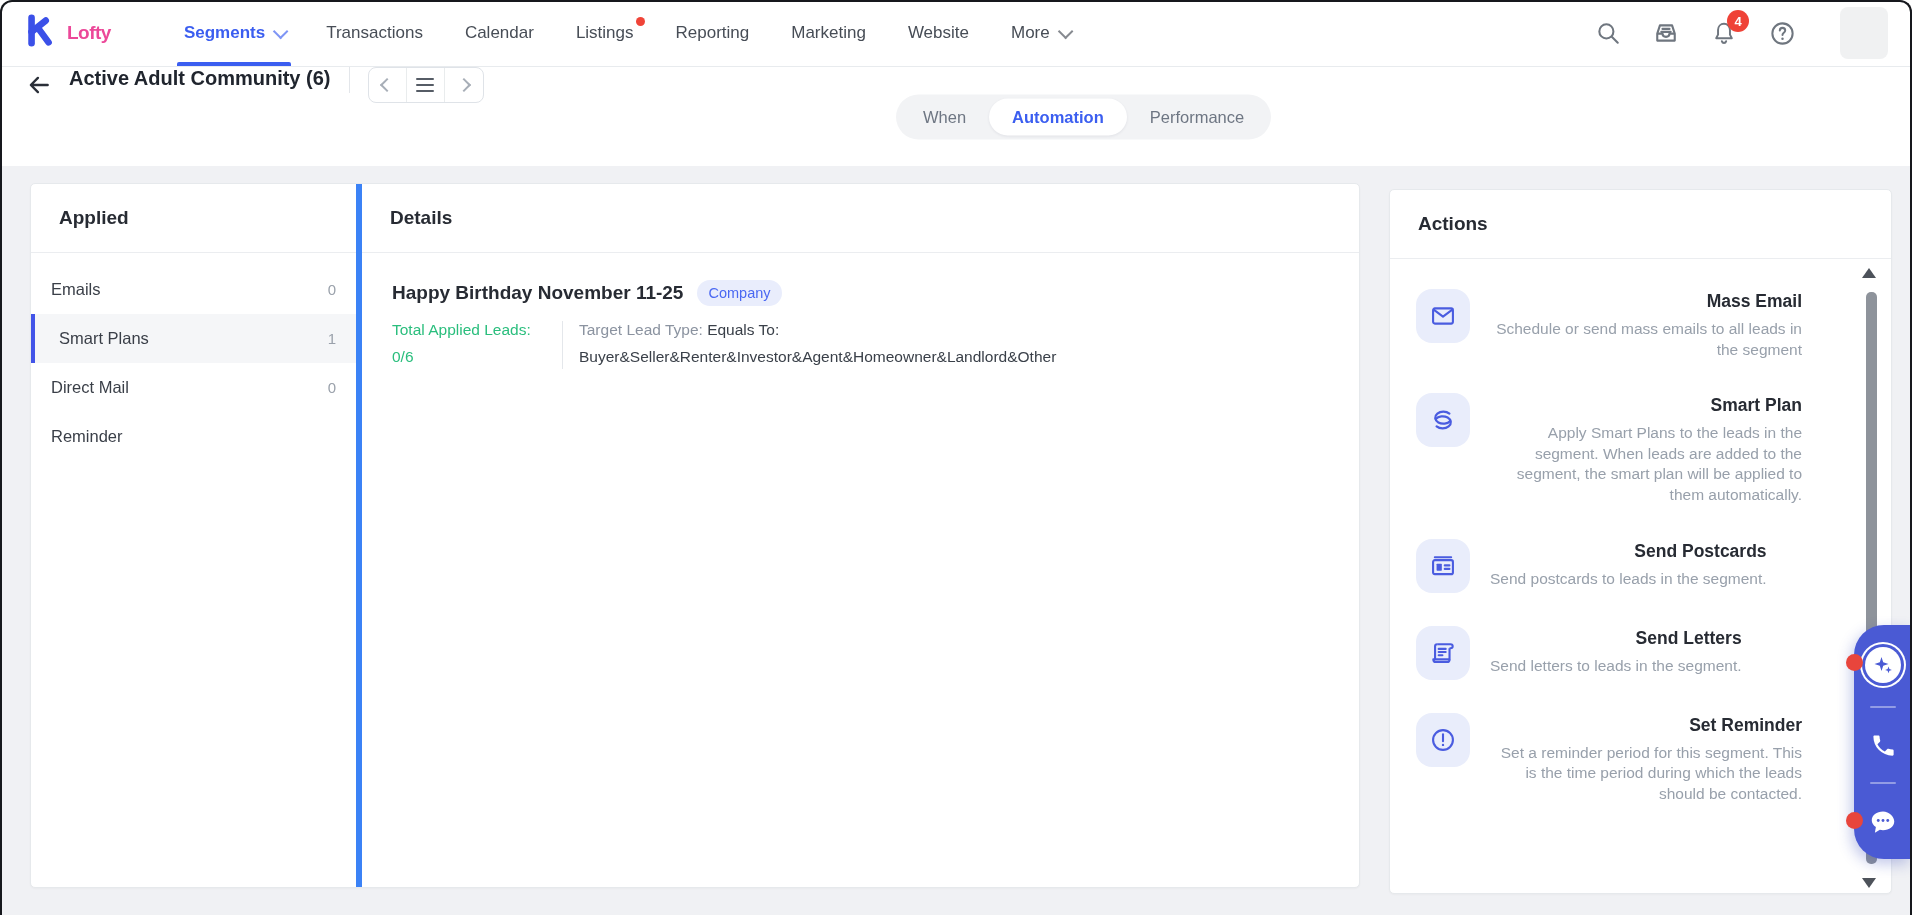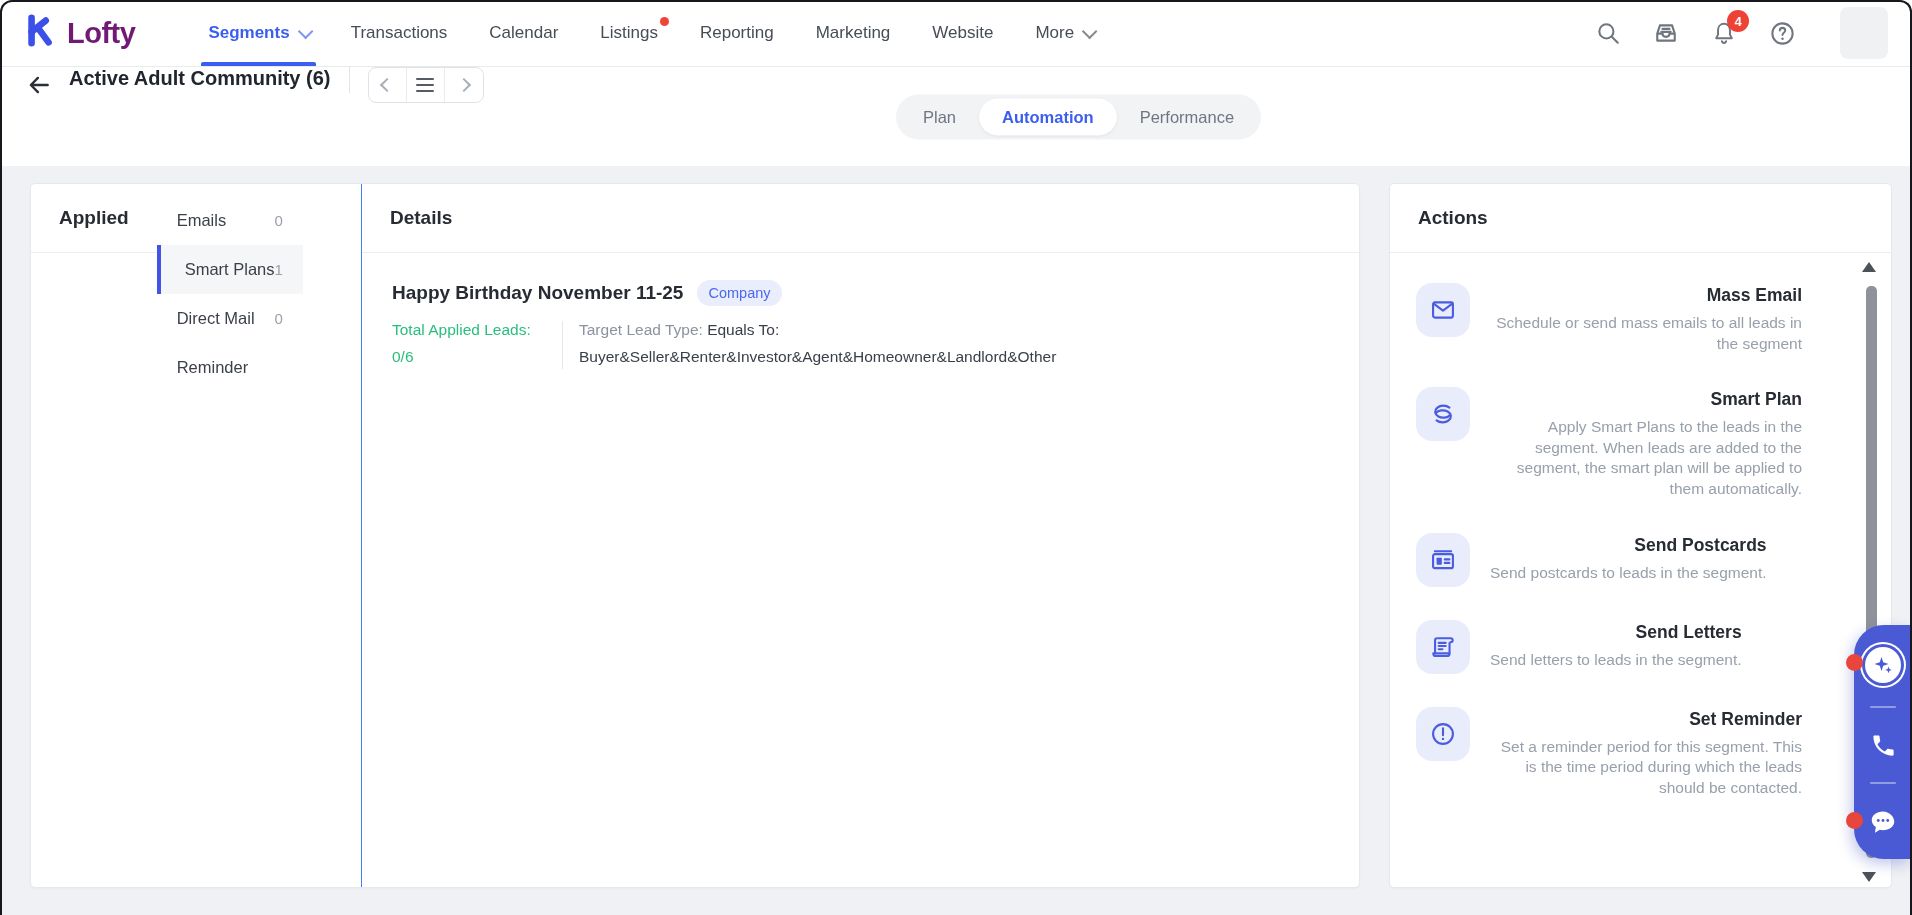--- a/index.html
+++ b/index.html
@@ -15,21 +15,21 @@
     border:2px solid #16181d; border-bottom:none;
     border-radius:12px 12px 0 0;
   }
 
   
   .topbar {
     height:66px; background:#fff; display:flex; align-items:center;
     padding:0 24px; position:relative; z-index:5;
   }
   .brand { display:flex; align-items:center; gap:9px; cursor:pointer; }
-  .brand-word { font-size:29px; font-weight:800; color:#701a75; letter-spacing:-0.5px; }
+  .brand-word { font-size:19px; font-weight:800; color:#ec4899; letter-spacing:-0.5px; }
   .nav { display:flex; align-items:center; margin-left:52px; height:66px; }
   .nav-item {
     position:relative; display:flex; align-items:center; gap:6px;
     height:66px; padding:0 21px; font-size:17px; color:#474d56;
     cursor:pointer; white-space:nowrap;
   }
   .nav-item.active { color:#3b5ef0; font-weight:600; }
   .nav-item.active::after {
     content:""; position:absolute; left:14px; right:14px; bottom:0;
     height:4px; background:#3b5ef0; border-radius:2px 2px 0 0;
@@ -73,28 +73,28 @@
     font-size:16.5px; color:#6e7683; cursor:pointer; white-space:nowrap;
   }
   .tab.active { background:#fff; color:#3b5ef0; font-weight:700; box-shadow:0 1px 3px rgba(20,30,60,.08); }
 
   
   .card {
     position:absolute; background:#fff; border:1px solid #e6e9ec; border-radius:5px;
     box-shadow:0 1px 2px rgba(27,31,35,.03);
   }
   .main-card { left:30px; top:183px; width:1330px; height:705px; display:flex; }
-  .actions-card { left:1389px; top:183px; width:503px; height:705px; }
+  .actions-card { left:1389px; top:189px; width:503px; height:705px; }
 
   .panel-header {
     height:69px; border-bottom:1px solid #ebedf0; display:flex; align-items:center;
     padding:0 28px; font-size:19px; font-weight:700; color:#272b33; flex:none;
   }
 
-  .applied-col { width:331px; border-right:1px solid #3b82f6; display:flex; }
+  .applied-col { width:331px; border-right:6px solid #3b82f6; display:flex; flex-direction:column; }
   .applied-list { padding-top:12px; }
   .applied-row {
     height:49px; display:flex; align-items:center; justify-content:space-between;
     padding:0 20px; font-size:16.5px; color:#3a3f48; cursor:pointer;
   }
   .applied-row.active { background:#f5f6f8; border-left:4px solid #4254e8; padding-left:24px; }
   .applied-count { font-size:15px; color:#9aa1ab; }
 
   .details-col { flex:1; display:flex; flex-direction:column; }
   .details-body { padding:27px 30px; }
@@ -239,21 +239,21 @@
           <span></span>
           <span></span>
         </span>
     </div>
     <div class="pager-cell">
         <span class="pchev right"></span>
       </div>
   </div>
 
   <div class="tabs">
-    <div class="tab">Plan</div>
+    <div class="tab">When</div>
     <div class="tab active">Automation</div>
     <div class="tab">Performance</div>
   </div>
 </div>
 
 <div class="card main-card">
   <div class="applied-col">
     <div class="panel-header">Applied</div>
     <div class="applied-list">
       <div class="applied-row">

